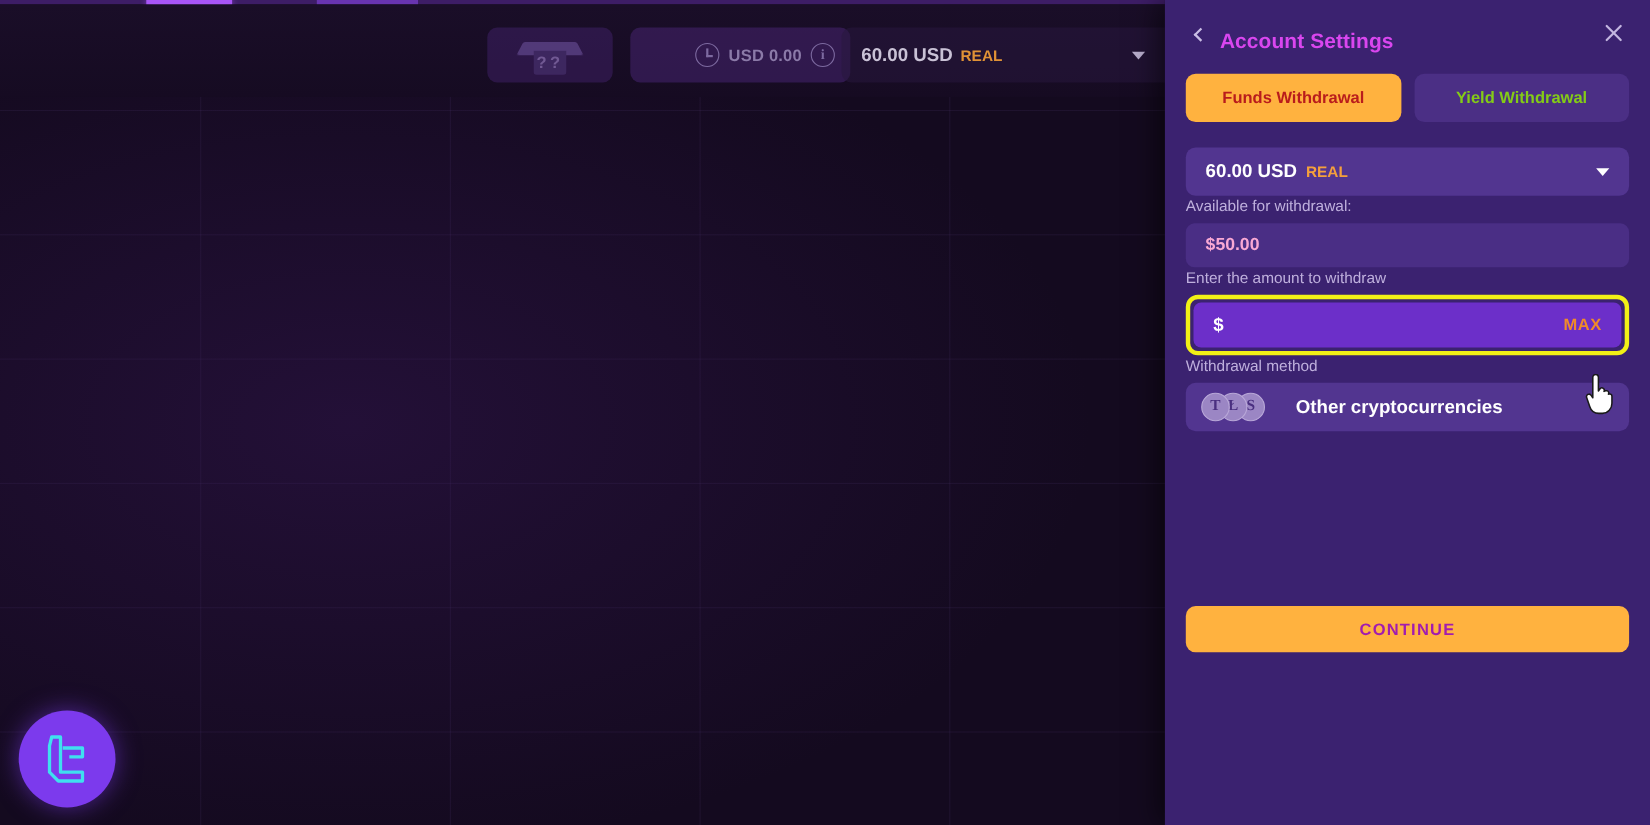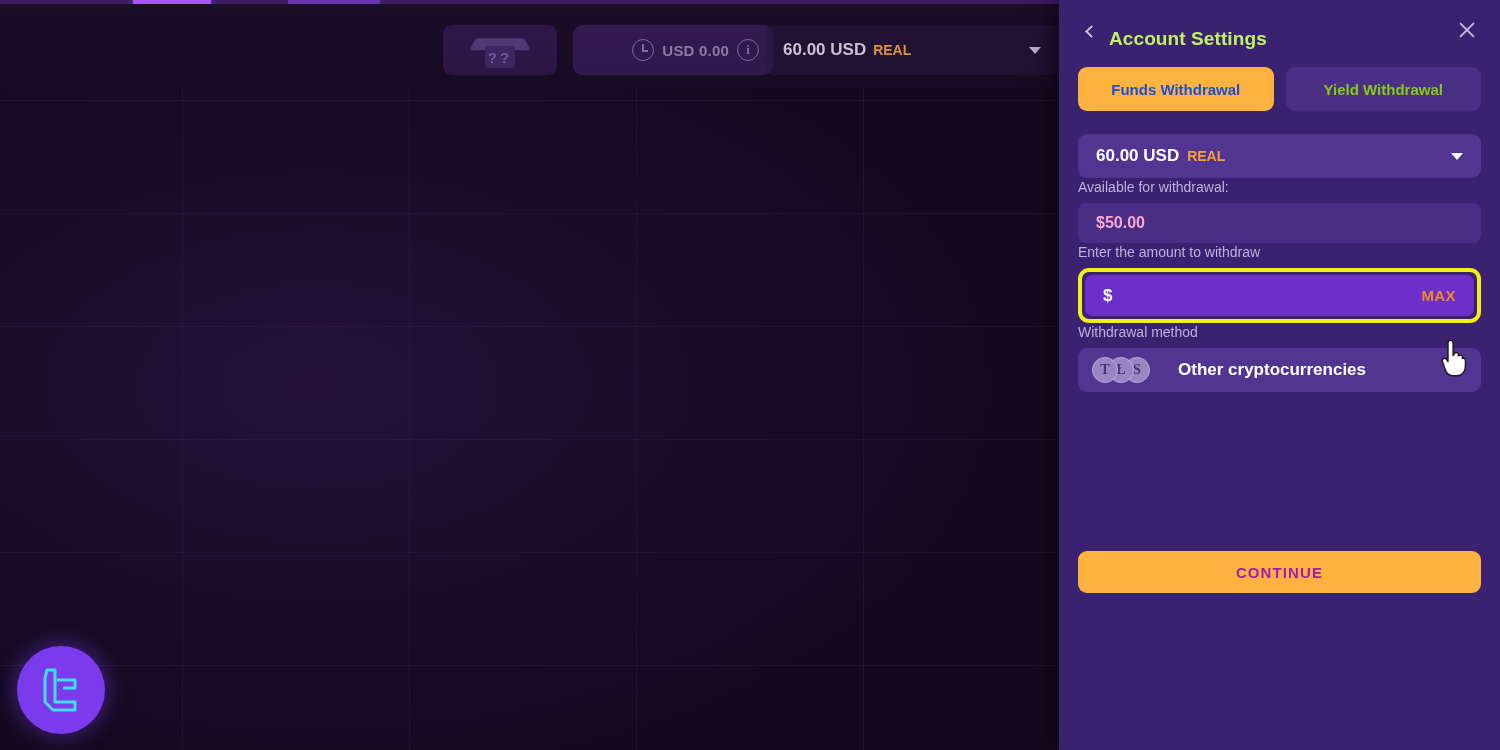--- a/index.html
+++ b/index.html
@@ -241,21 +241,21 @@
     flex: 0 0 auto;
   }
   #back-button .chev {
     width: 9px; height: 9px;
     border-left: 2px solid #c9bde4;
     border-bottom: 2px solid #c9bde4;
     transform: rotate(45deg);
     margin-left: 4px;
   }
   #panel-title {
-    color: #bef264;
+    color: #d946ef;
     font-size: 19px;
     font-weight: 700;
     margin-left: 9px;
     letter-spacing: 0.1px;
     margin-top: 16px;
   }
   #close-button {
     position: absolute;
     right: 0; top: 16px;
     width: 28px; height: 28px;
@@ -286,21 +286,21 @@
     align-items: center;
     justify-content: center;
     font-size: 15px;
     font-weight: 700;
     cursor: pointer;
     border: none;
     font-family: inherit;
   }
   .tab.active {
     background: #ffb23f;
-    color: #1d4ed8;
+    color: #b91c1c;
   }
   .tab.inactive {
     background: #4b2f85;
     color: #84cc16;
   }
 
   
   #panel-account-selector {
     margin-top: 23px;
     height: 44px;

